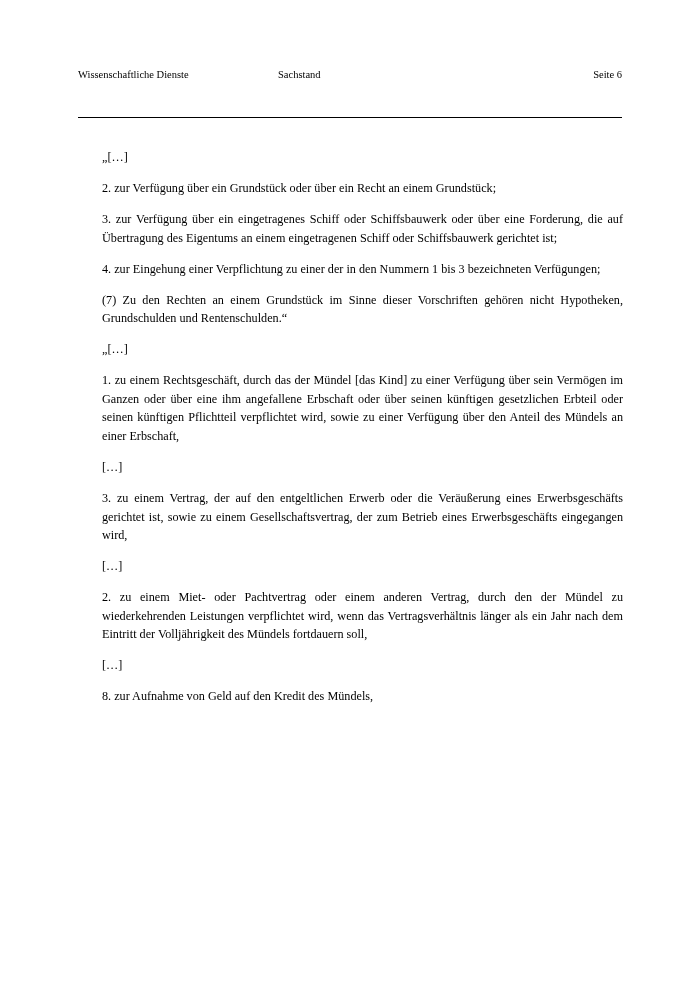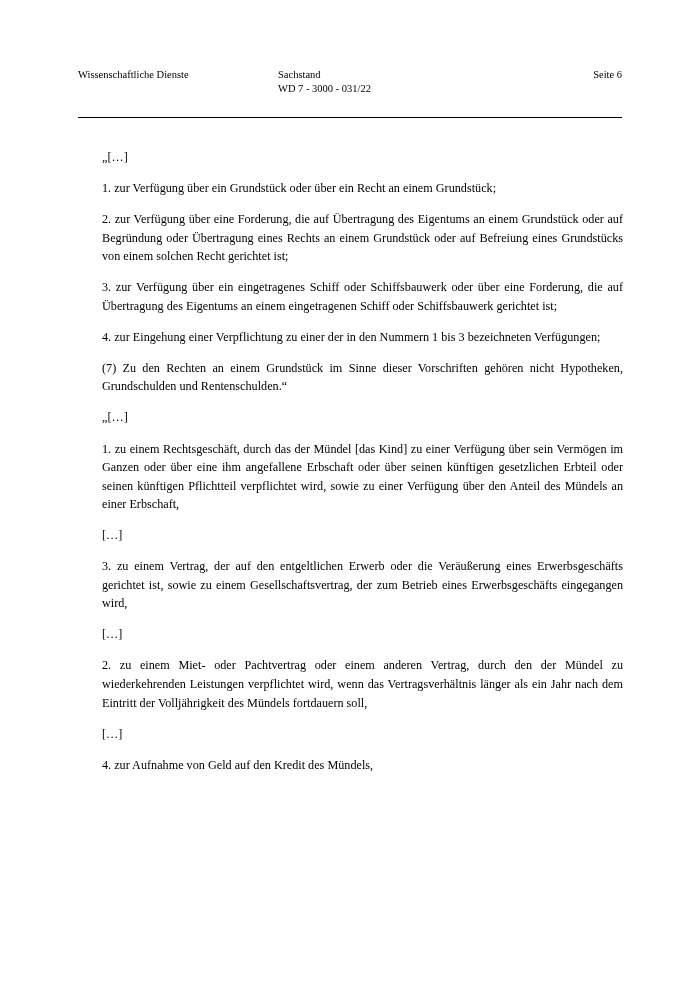--- a/index.html
+++ b/index.html
@@ -77,38 +77,36 @@
 </head>
 <body>
 
 <div class="page">
 
   <div class="header">
     <div class="header-row">
       <div class="header-left">Wissenschaftliche Dienste</div>
       <div class="header-center">
         <div>Sachstand</div>
-        <div>WD 7 - 3000 - 031/22</div>
       </div>
       <div class="header-right">Seite 6</div>
     </div>
   </div>
 
   <div class="header-rule"></div>
 
   <div class="content">
     <p class="quote">„[…]</p>
-    <p class="quote">1. zur Verfügung über ein Grundstück oder über ein Recht an einem Grundstück;</p>
-    <p class="quote">2. zur Verfügung über eine Forderung, die auf Übertragung des Eigentums an einem Grundstück oder auf Begründung oder Übertragung eines Rechts an einem Grundstück oder auf Befreiung eines Grundstücks von einem solchen Recht gerichtet ist;</p>
+    <p class="quote">2. zur Verfügung über ein Grundstück oder über ein Recht an einem Grundstück;</p>
     <p class="quote">3. zur Verfügung über ein eingetragenes Schiff oder Schiffsbauwerk oder über eine Forderung, die auf Übertragung des Eigentums an einem eingetragenen Schiff oder Schiffsbauwerk gerichtet ist;</p>
     <p class="quote">4. zur Eingehung einer Verpflichtung zu einer der in den Nummern 1 bis 3 bezeichneten Verfügungen;</p>
     <p class="quote">(7) Zu den Rechten an einem Grundstück im Sinne dieser Vorschriften gehören nicht Hypotheken, Grundschulden und Rentenschulden.“</p>
     <p class="quote">„[…]</p>
     <p class="quote">1. zu einem Rechtsgeschäft, durch das der Mündel [das Kind] zu einer Verfügung über sein Vermögen im Ganzen oder über eine ihm angefallene Erbschaft oder über seinen künftigen gesetzlichen Erbteil oder seinen künftigen Pflichtteil verpflichtet wird, sowie zu einer Verfügung über den Anteil des Mündels an einer Erbschaft,</p>
     <p class="quote">[…]</p>
     <p class="quote">3. zu einem Vertrag, der auf den entgeltlichen Erwerb oder die Veräußerung eines Erwerbsgeschäfts gerichtet ist, sowie zu einem Gesellschaftsvertrag, der zum Betrieb eines Erwerbsgeschäfts eingegangen wird,</p>
     <p class="quote">[…]</p>
     <p class="quote">2. zu einem Miet- oder Pachtvertrag oder einem anderen Vertrag, durch den der Mündel zu wiederkehrenden Leistungen verpflichtet wird, wenn das Vertragsverhältnis länger als ein Jahr nach dem Eintritt der Volljährigkeit des Mündels fortdauern soll,</p>
     <p class="quote">[…]</p>
-    <p class="quote">4. zur Aufnahme von Geld auf den Kredit des Mündels,</p>
+    <p class="quote">8. zur Aufnahme von Geld auf den Kredit des Mündels,</p>
   </div>
 
 </div>
 
 </body></html>

